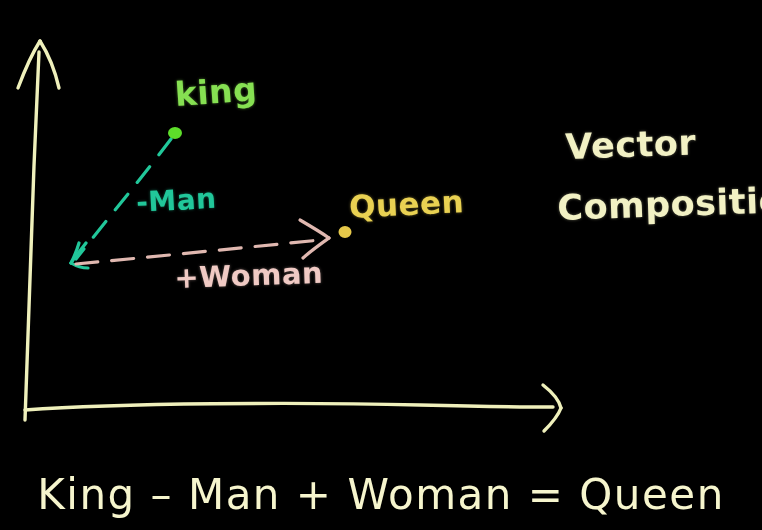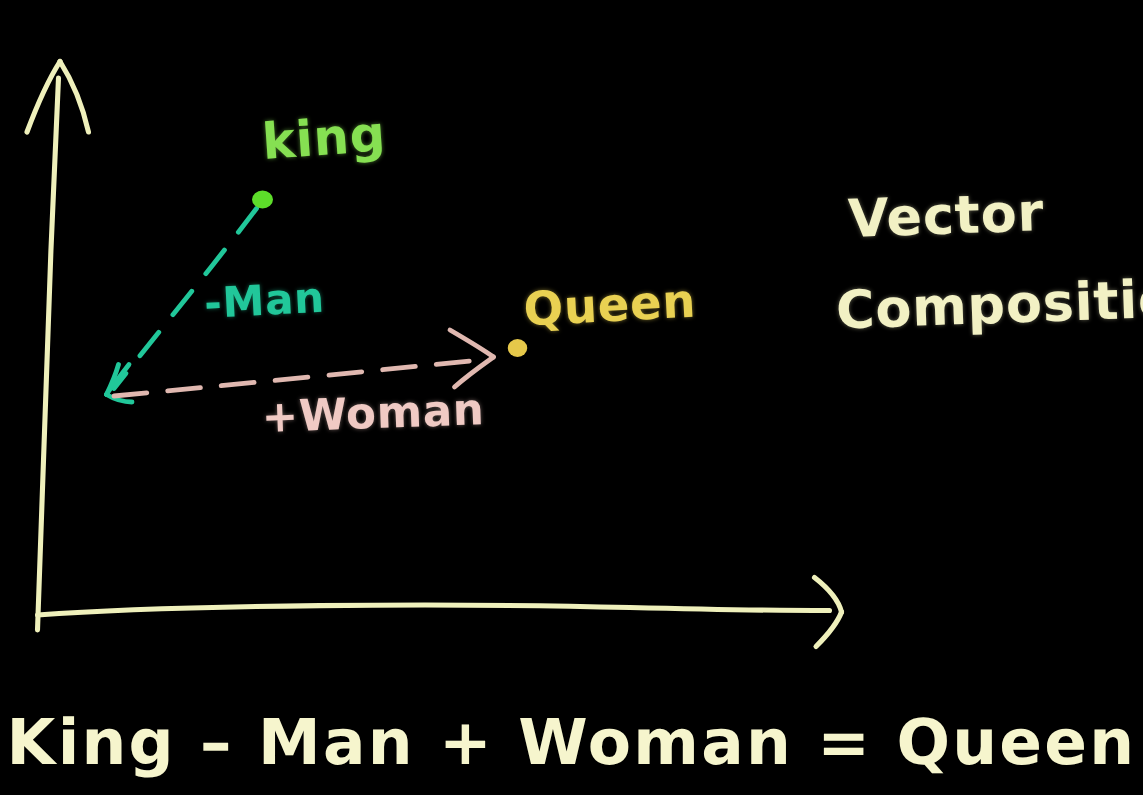--- a/index.html
+++ b/index.html
@@ -88,21 +88,21 @@
     transform-origin: left bottom;
     text-shadow: 0 0 3px rgba(242,241,196,0.4);
   }
   #caption {
     position: absolute;
     left: 0;
     top: 470px;
     width: 762px;
     text-align: center;
     font-family: "DejaVu Sans", sans-serif;
-    font-weight: 700;
+    font-weight: 400;
     font-size: 42px;
     letter-spacing: 1.5px;
     color: #f6f5cd;
     white-space: nowrap;
   }
 </style>
 </head>
 <body>
 
 <div id="stage">

